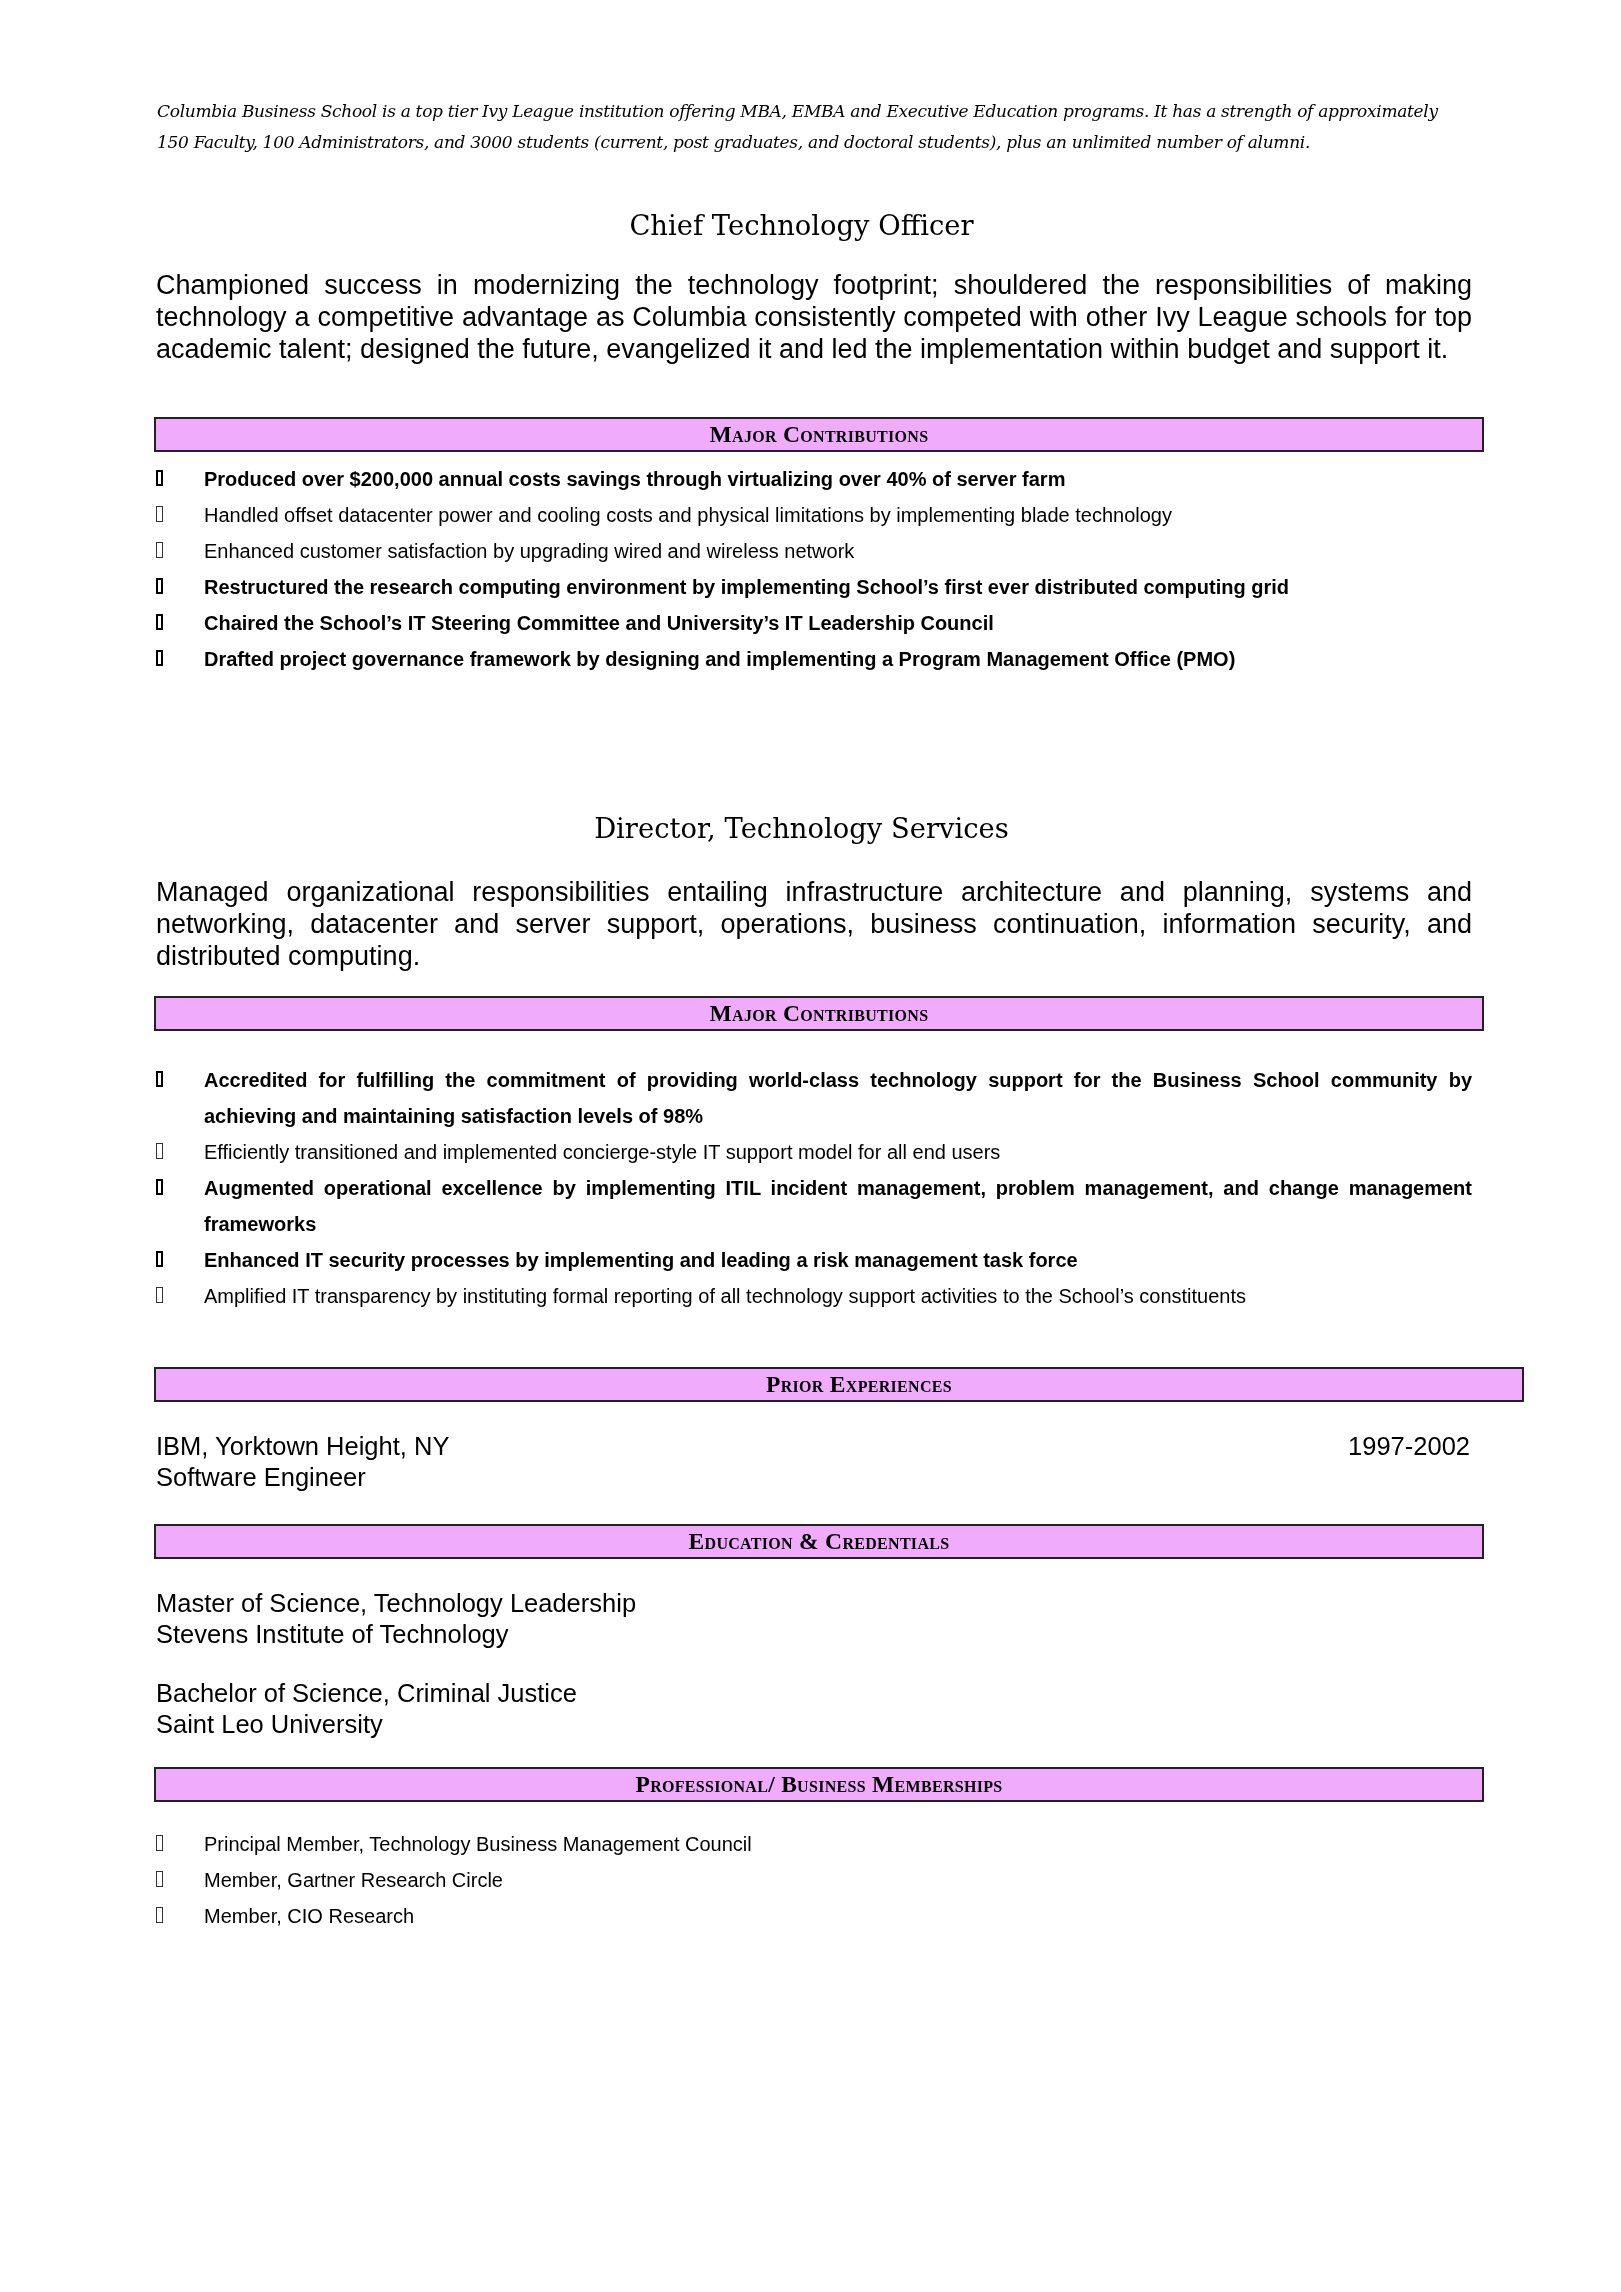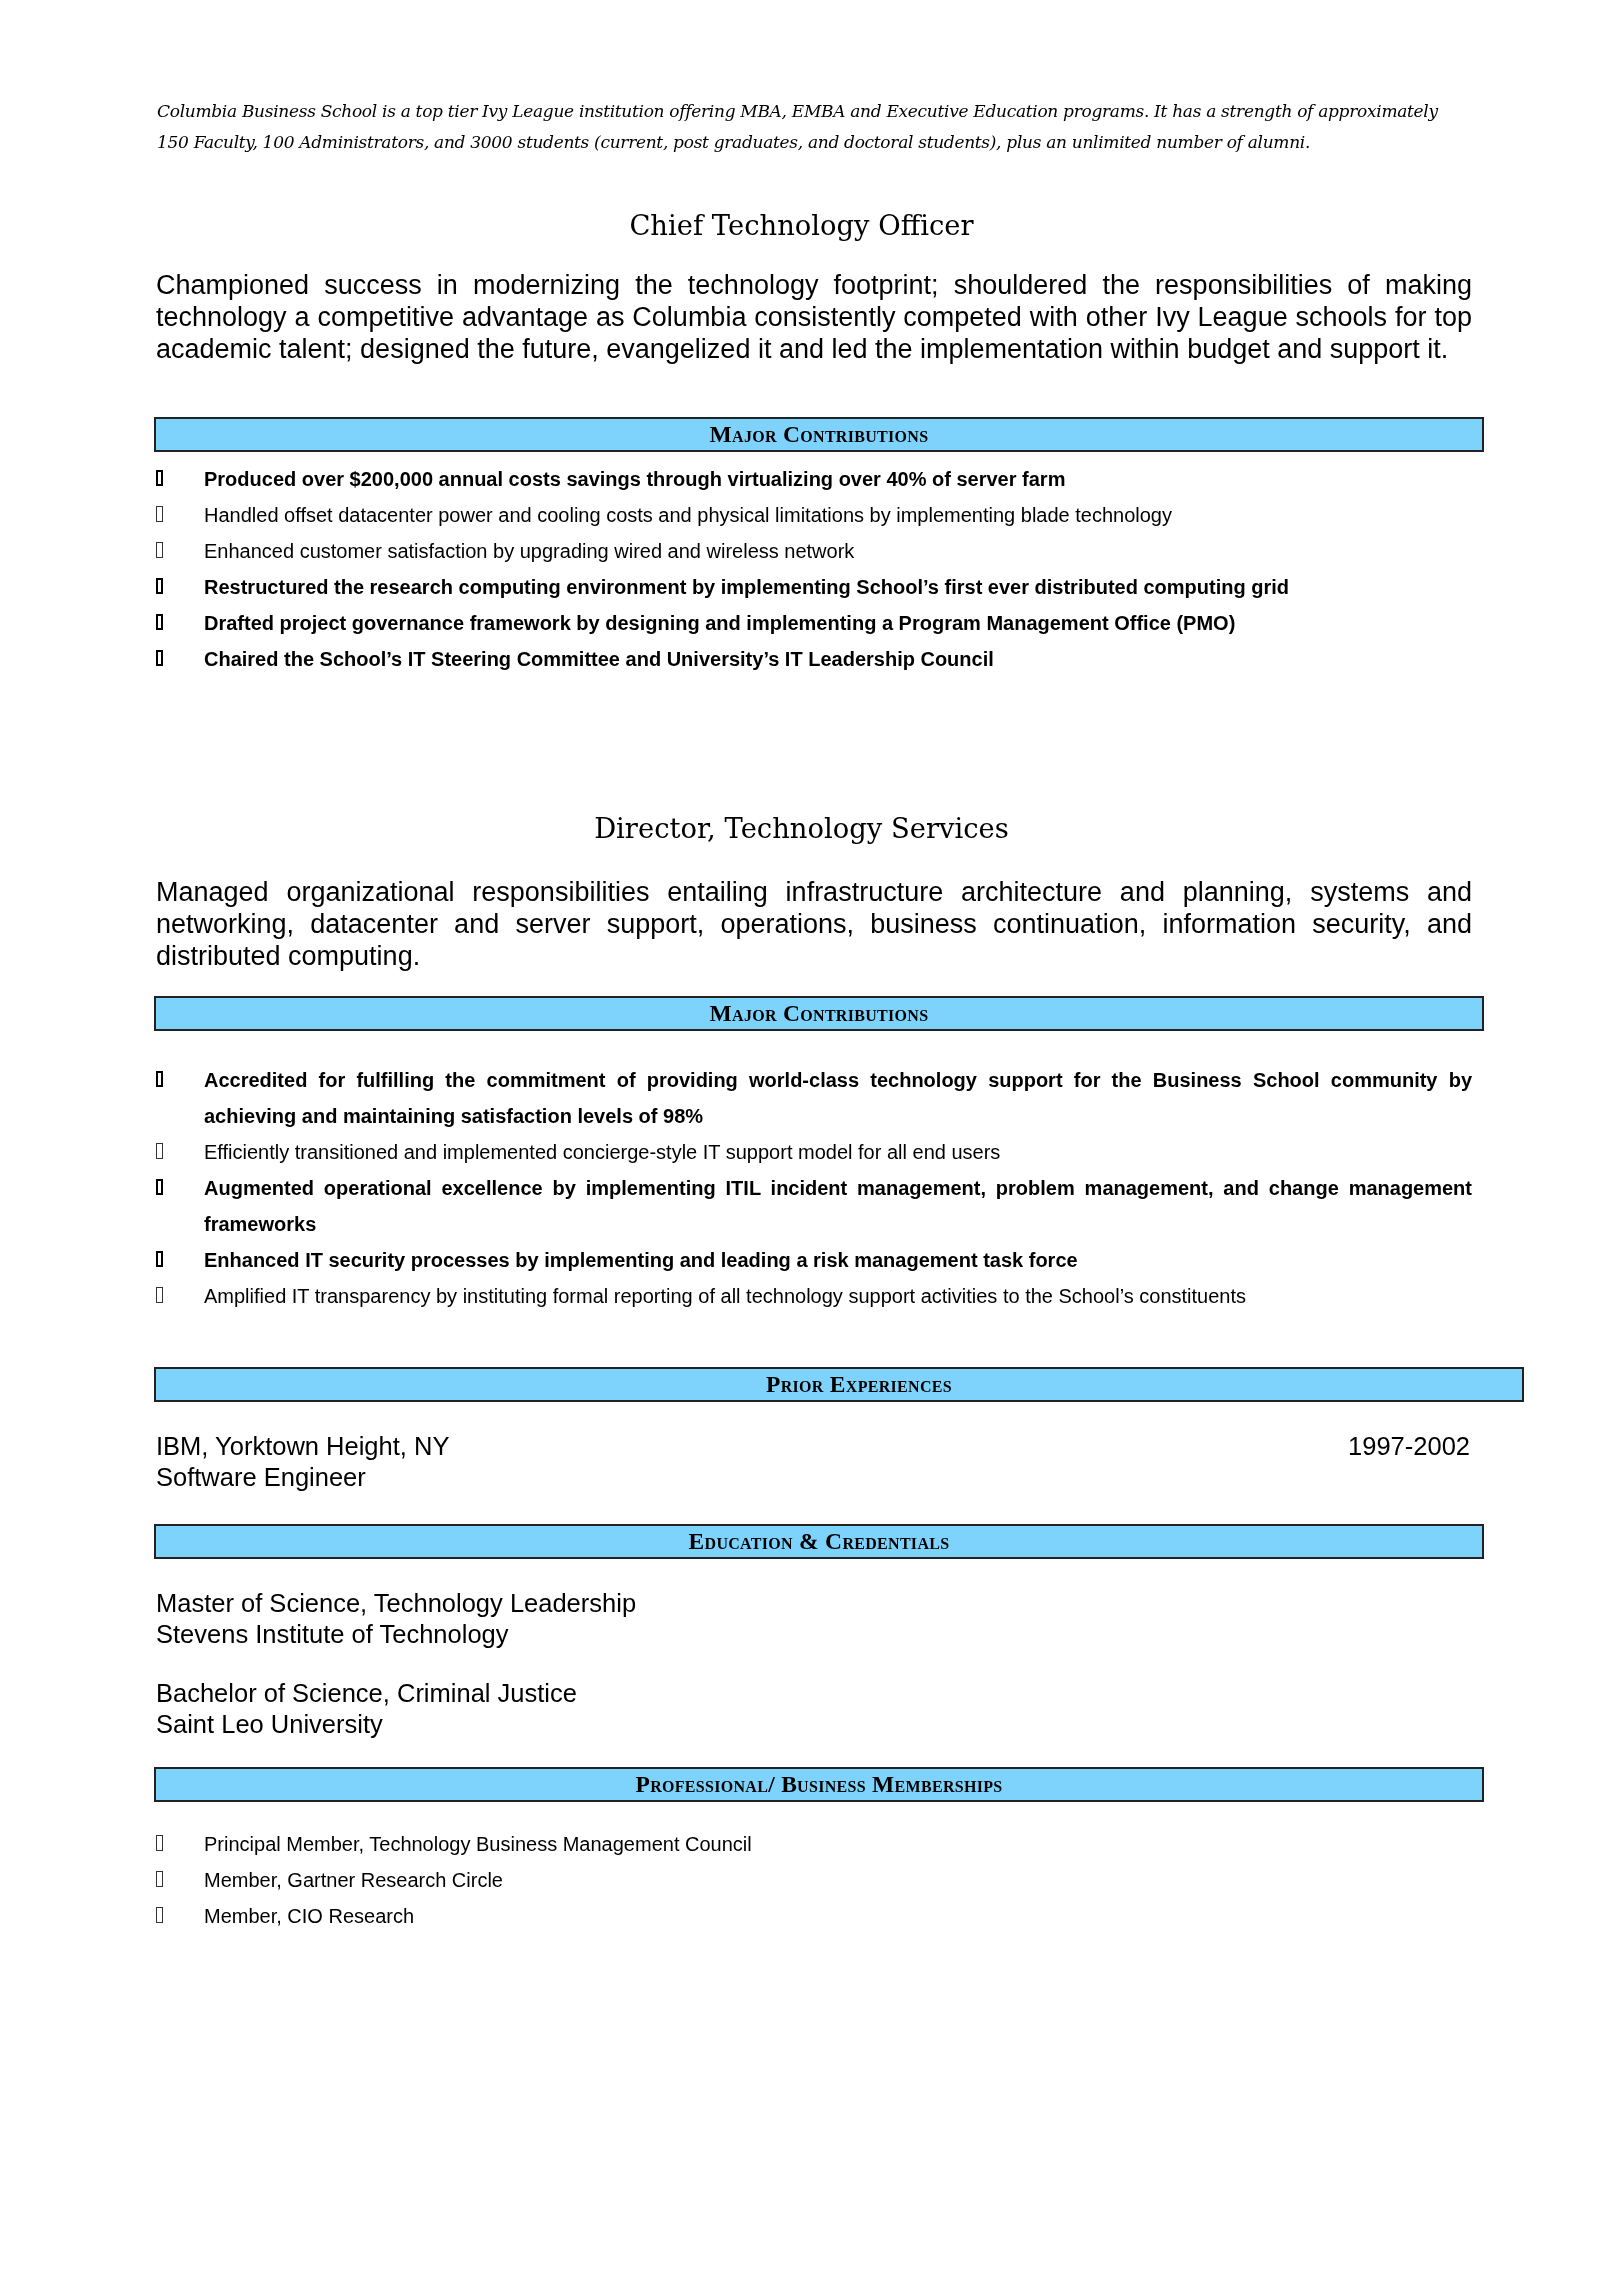--- a/index.html
+++ b/index.html
@@ -16,21 +16,21 @@
     font-family: "DejaVu Serif", "Liberation Serif", serif;
     font-size: 27.4px; line-height: 33px;
   }
   .summary {
     left: 156px; width: 1316px;
     font-family: "Liberation Sans", sans-serif;
     font-size: 27px; line-height: 32px; text-align: justify;
   }
   .section-bar {
     left: 154px; width: 1326px; height: 31px;
-    background: #7dd3fc; border: 2px solid #222;
+    background: #f0abfc; border: 2px solid #222;
     text-align: center;
     font-family: "Liberation Serif", serif;
     font-weight: bold; font-variant: small-caps; font-size: 23.5px; line-height: 31px;
     letter-spacing: 0.3px;
   }
   .bullets { left: 154px; width: 1318px; margin: 0; padding: 0; list-style: none;
     font-family: "Liberation Sans", sans-serif; font-size: 20px; line-height: 36px; }
   .bullets li { position: relative; padding-left: 50px; text-align: justify; margin: 0; }
   .bullets li.bold { font-weight: bold; }
   .tofu { position: absolute; left: 2px; top: 8.8px; width: 6.9px; height: 16.7px;
@@ -47,22 +47,22 @@
 <div class="abs intro">Columbia Business School is a top tier Ivy League institution offering MBA, EMBA and Executive Education programs.  It has a strength of approximately 150 Faculty, 100 Administrators, and 3000 students (current, post graduates, and doctoral students), plus an unlimited number of alumni.</div>
 
 <div class="abs role-title" style="top:209px;">Chief Technology Officer</div>
 <div class="abs summary" style="top:269px;">Championed success in modernizing the technology footprint; shouldered the responsibilities of making technology a competitive advantage as Columbia consistently competed with other Ivy League schools for top academic talent; designed the future, evangelized it and led the implementation within budget and support it.</div>
 <div class="abs section-bar" style="top:417px;">Major Contributions</div>
 <ul class="abs bullets" style="top:461px;">
   <li class="bold"><span class="tofu"></span><span>Produced over $200,000 annual costs savings through virtualizing over 40% of server farm</span></li>
   <li><span class="tofu"></span><span>Handled offset datacenter power and cooling costs and physical limitations by implementing blade technology</span></li>
   <li><span class="tofu"></span><span>Enhanced customer satisfaction by upgrading wired and wireless network</span></li>
   <li class="bold"><span class="tofu"></span><span>Restructured the research computing environment by implementing School’s first ever distributed computing grid</span></li>
+  <li class="bold"><span class="tofu"></span><span>Chaired the School’s IT Steering Committee and University’s IT Leadership Council</span></li>
   <li class="bold"><span class="tofu"></span><span>Drafted project governance framework by designing and implementing a Program Management Office (PMO)</span></li>
-  <li class="bold"><span class="tofu"></span><span>Chaired the School’s IT Steering Committee and University’s IT Leadership Council</span></li>
 </ul>
 
 <div class="abs role-title" style="top:812px;">Director, Technology Services</div>
 <div class="abs summary" style="top:876px;">Managed organizational responsibilities entailing infrastructure architecture and planning, systems and networking, datacenter and server support, operations, business continuation, information security, and distributed computing.</div>
 <div class="abs section-bar" style="top:996px;">Major Contributions</div>
 <ul class="abs bullets" style="top:1062px;">
   <li class="bold"><span class="tofu"></span><span>Accredited for fulfilling the commitment of providing world-class technology support for the Business School community by achieving and maintaining satisfaction levels of 98%</span></li>
   <li><span class="tofu"></span><span>Efficiently transitioned and implemented concierge-style IT support model for all end users</span></li>
   <li class="bold"><span class="tofu"></span><span>Augmented operational excellence by implementing ITIL incident management, problem management, and change management frameworks</span></li>
   <li class="bold"><span class="tofu"></span><span>Enhanced IT security processes by implementing and leading a risk management task force</span></li>

